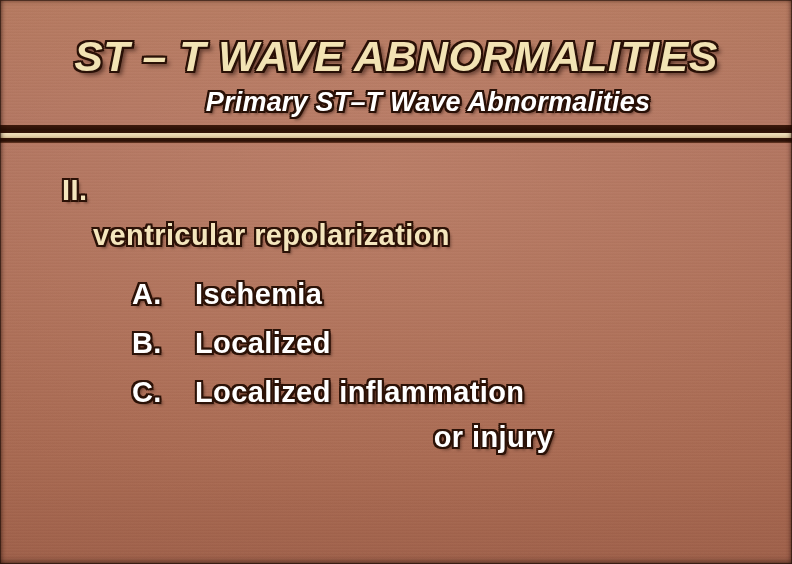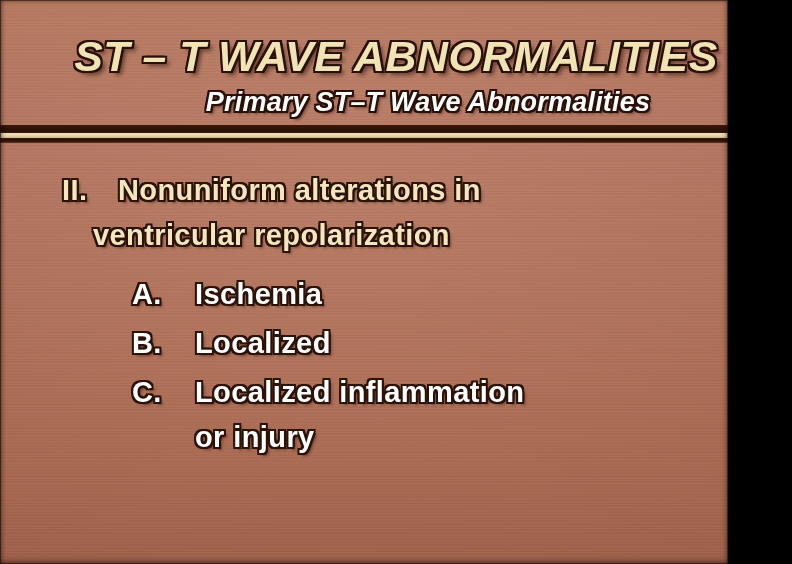--- a/index.html
+++ b/index.html
@@ -8,21 +8,21 @@
     padding: 0;
     background: #000;
   }
   body {
     font-family: "Liberation Sans", sans-serif;
   }
 
   
   #slide {
     position: relative;
-    width: 728px;
+    width: 792px;
     height: 564px;
     overflow: hidden;
     background: #ae7058;
     box-sizing: border-box;
   }
 
   
   #slide-bg {
     position: absolute;
     inset: 0;
@@ -176,21 +176,21 @@
     letter-spacing: 0.4px;
     text-shadow:
       -2px 0 0 #2c1207, 2px 0 0 #2c1207,
       0 -2px 0 #2c1207, 0 2px 0 #2c1207,
       -2px -2px 0 #2c1207, 2px -2px 0 #2c1207,
       -2px 2px 0 #2c1207, 2px 2px 0 #2c1207,
       3px 3px 3px rgba(25,8,4,0.45);
   }
   .level-2 .row-main   { padding-left: 132px; }
   .level-2 .marker     { width: 63px; }
-  .level-2 .row-cont   { padding-left: 195px; }
+  .level-2 .row-cont   { padding-left: 195px; justify-content: center; }
 
   .spacer-sm { height: 14px; }
   .spacer-xs { height: 4px; }
 </style>
 </head>
 <body>
 
 <div id="slide">
 
   <div id="slide-bg"></div>
@@ -206,21 +206,20 @@
       <div class="rule-dark-top"></div>
       <div class="rule-light"></div>
       <div class="rule-dark-bottom"></div>
     </div>
 
     <div id="body-list">
 
       <div class="level-1">
         <div class="list-row row-main">
           <span class="marker">II.</span>
-          <span class="row-text">Nonuniform alterations in</span>
         </div>
         <div class="list-row row-cont">
           <span class="row-text">ventricular repolarization</span>
         </div>
       </div>
 
       <div class="spacer-sm"></div>
 
       <div class="level-2">
         <div class="list-row row-main">

